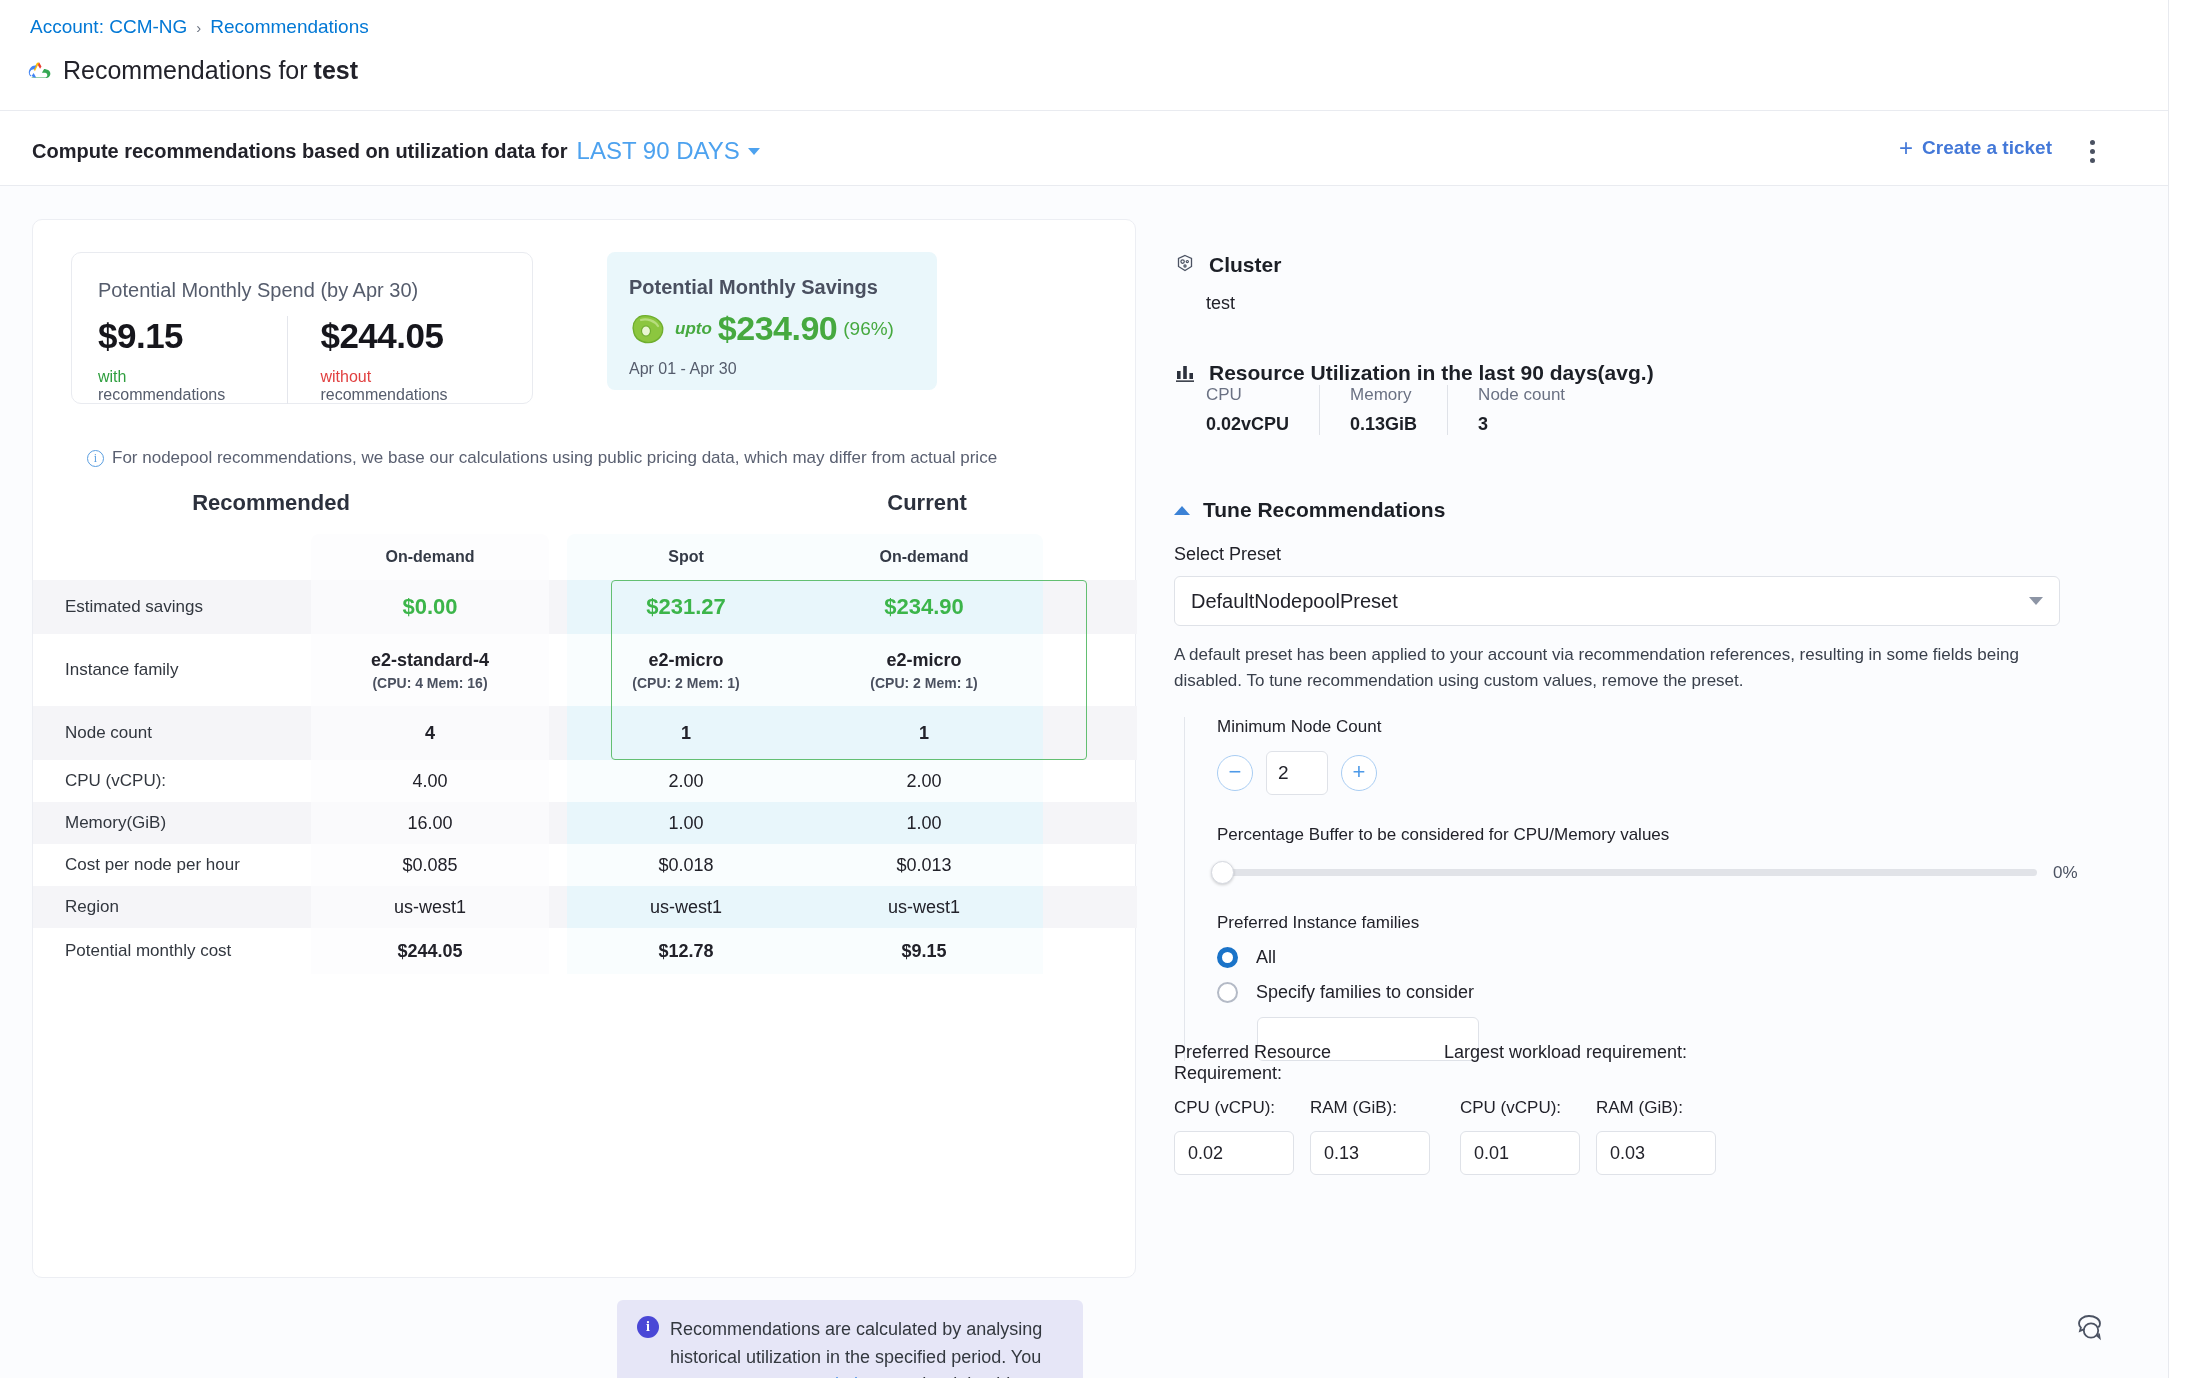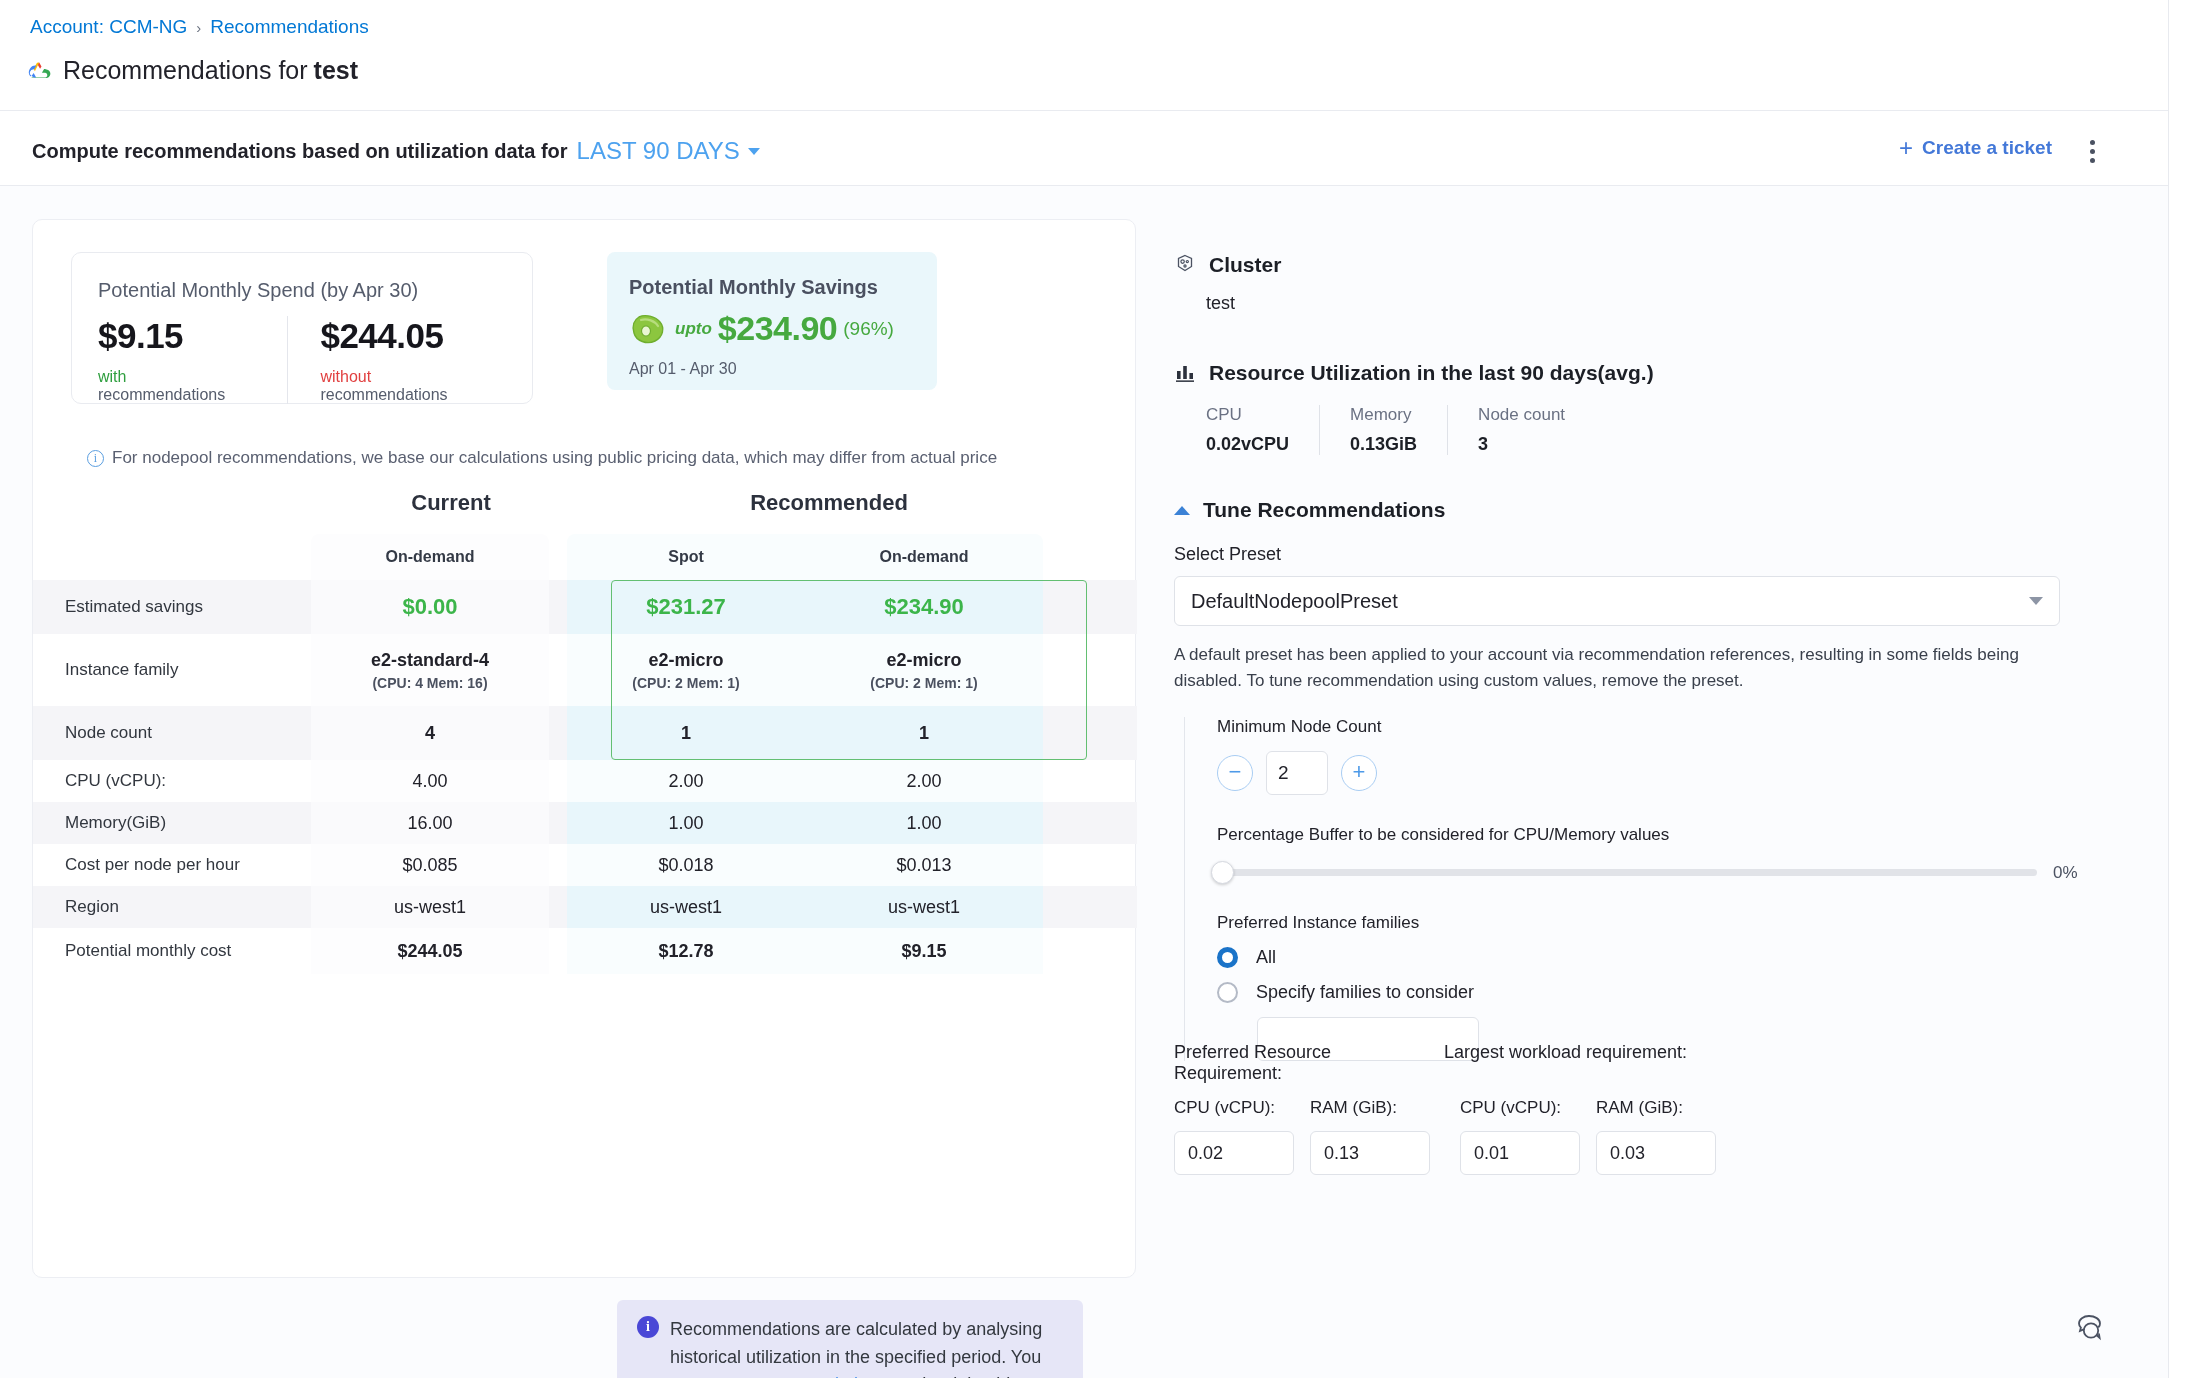--- a/index.html
+++ b/index.html
@@ -190,21 +190,21 @@
   .right-panel {
     position:absolute; left:1154px; top:0; width:1014px; height:1192px; background:#fbfcfe;
   }
   .rp-sec-title {
     display:flex; align-items:center; gap:13px; font-size:21px; font-weight:700; color:#1c1f26;
   }
   .cluster-block { position:absolute; left:20px; top:67px; }
   .cluster-val { font-size:18px; color:#22222a; margin-top:16px; margin-left:32px; }
 
   .ru-block { position:absolute; left:20px; top:175px; }
-  .ru-stats { display:flex; margin-top:20px; margin-left:32px; }
+  .ru-stats { display:flex; margin-left:32px; }
   .ru-stat { padding-right:30px; }
   .ru-stat + .ru-stat { padding-left:30px; border-left:1px solid #dfe2e8; }
   .ru-k { font-size:17px; color:#6a7183; }
   .ru-v { font-size:18px; font-weight:700; color:#1c1f26; margin-top:9px; }
 
   .tune-block { position:absolute; left:20px; top:312px; width:960px; }
   .chevron-up {
     width:0;height:0;border-left:8px solid transparent;border-right:8px solid transparent;
     border-bottom:9px solid #3b82d6; display:inline-block;
   }
@@ -369,22 +369,22 @@
       </div>
 
       <div class="notice-line">
         <span class="info-circle-s">i</span>
         <span>For nodepool recommendations, we base our calculations using public pricing data, which may differ from actual price</span>
       </div>
 
       <div class="cmp-table">
 
         <div class="cmp-grouphdr">
+          <div class="gh gh-recommended">Recommended</div>
           <div class="gh gh-current">Current</div>
-          <div class="gh gh-recommended">Recommended</div>
         </div>
 
         <div class="cmp-colhdr">
           <div class="lbl-sp"></div>
           <div class="ch cur">On-demand</div>
           <div class="ch-gap"></div>
           <div class="ch rec first">Spot</div>
           <div class="ch rec last">On-demand</div>
         </div>
 

